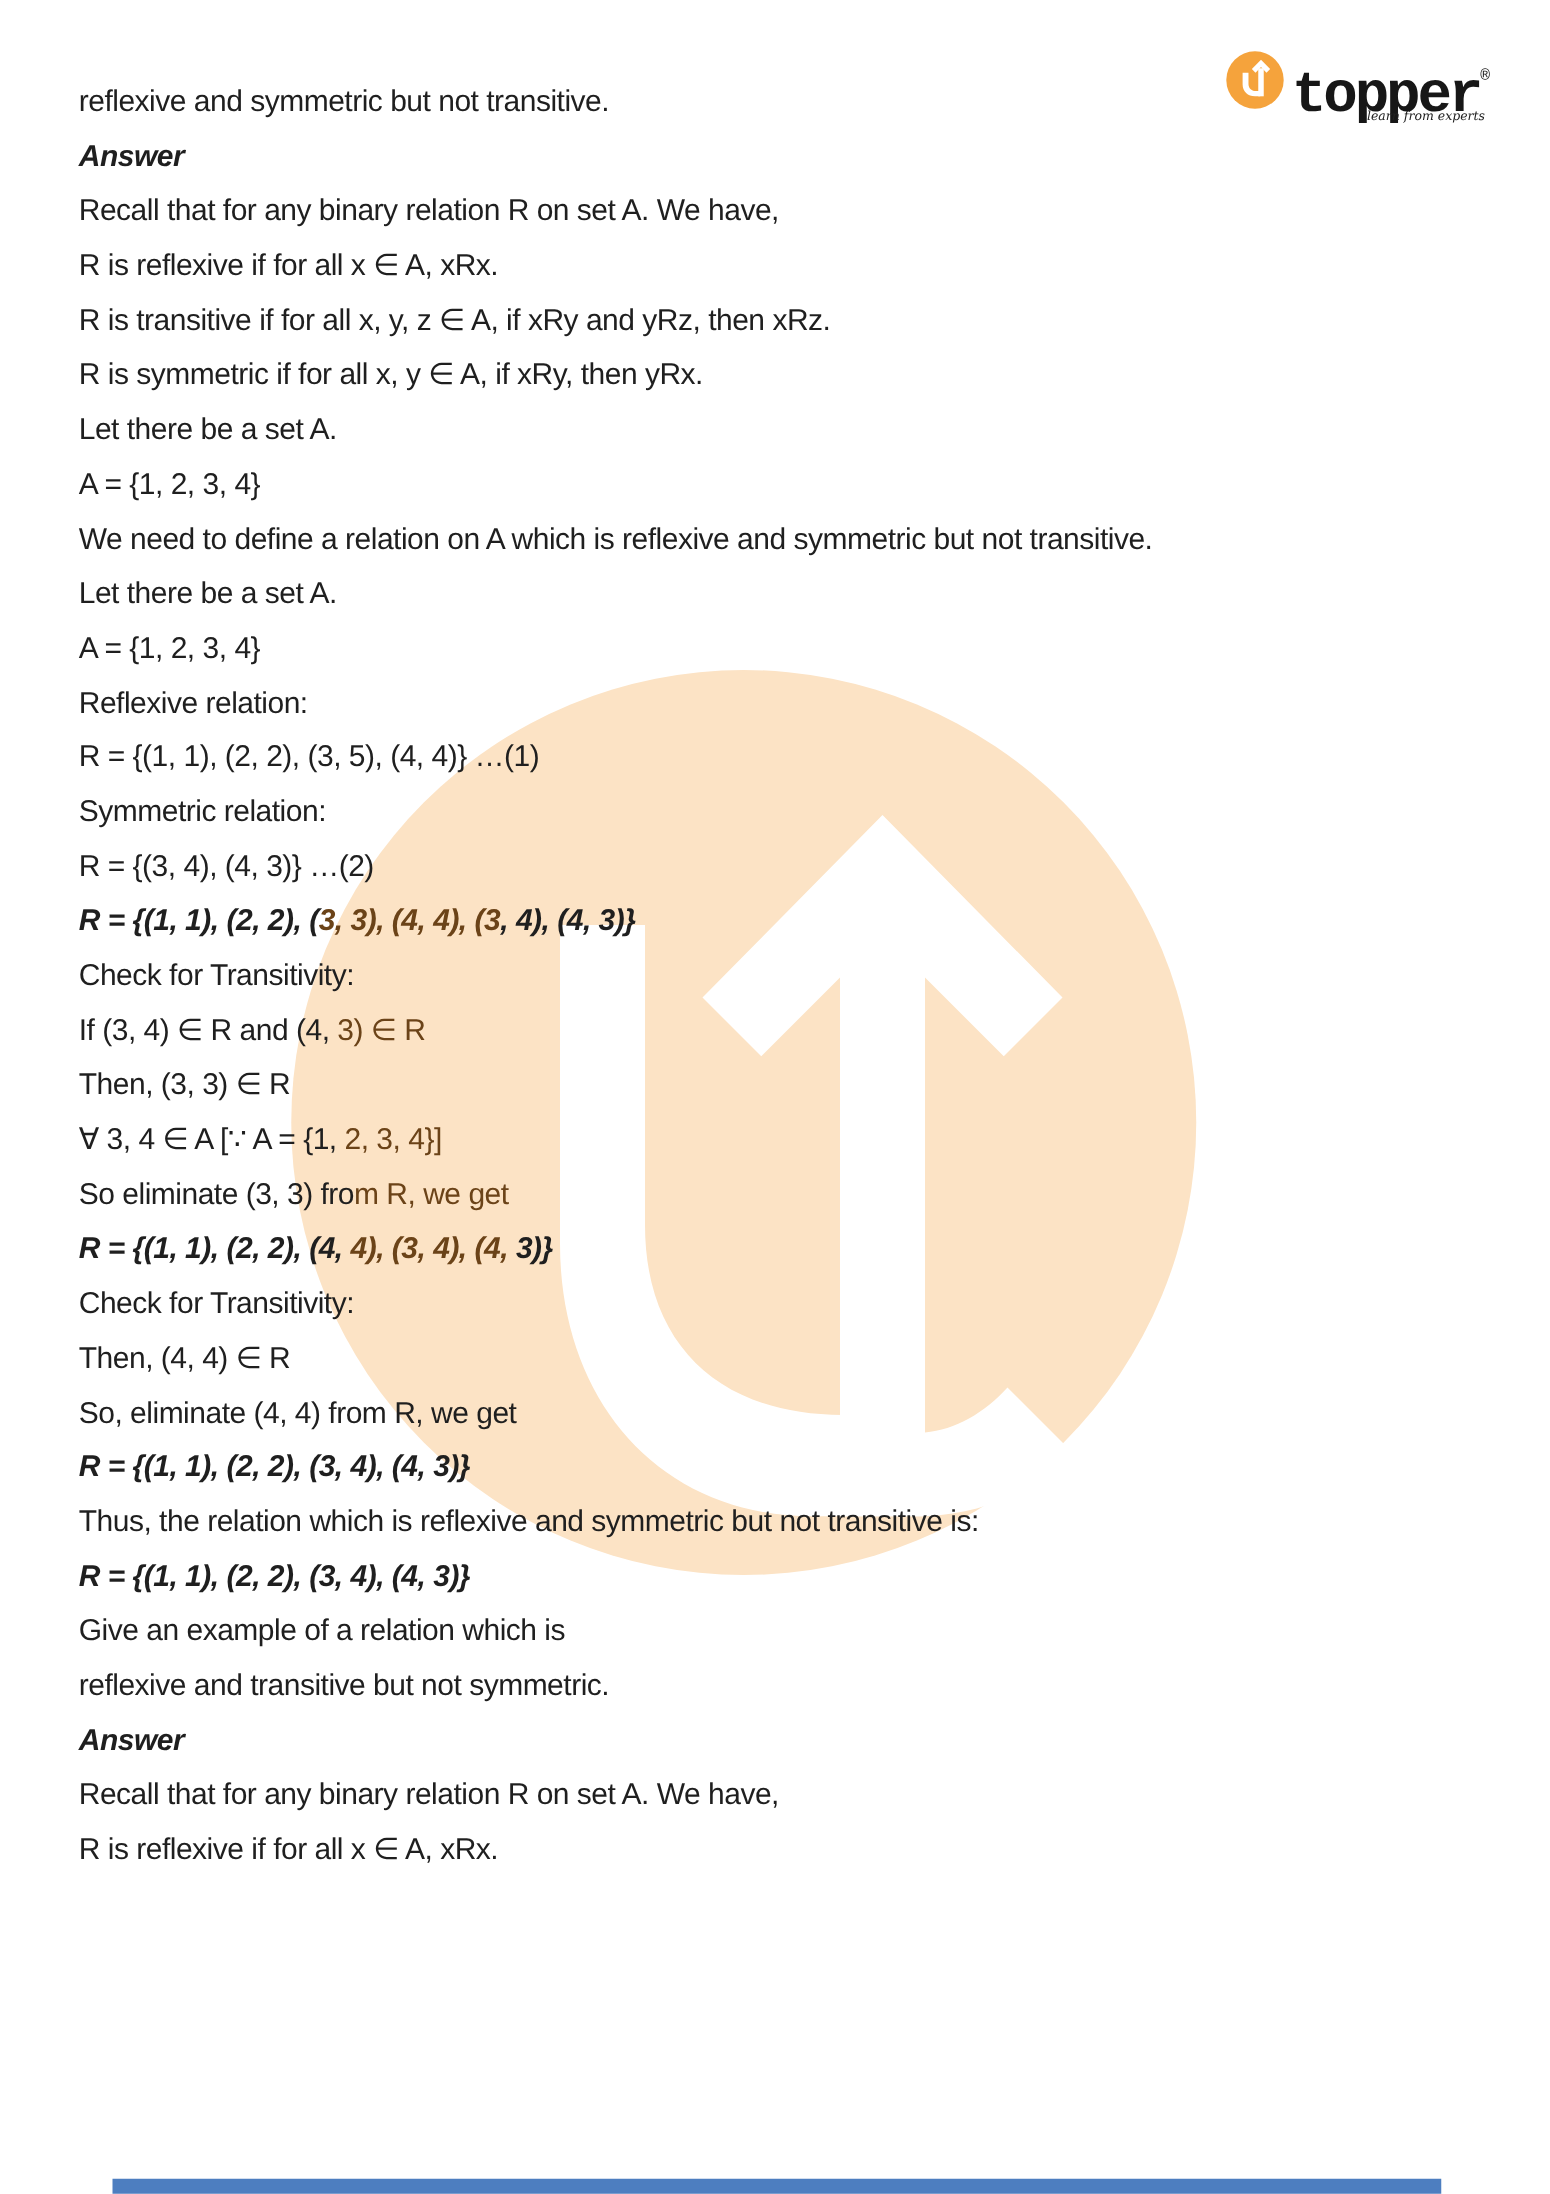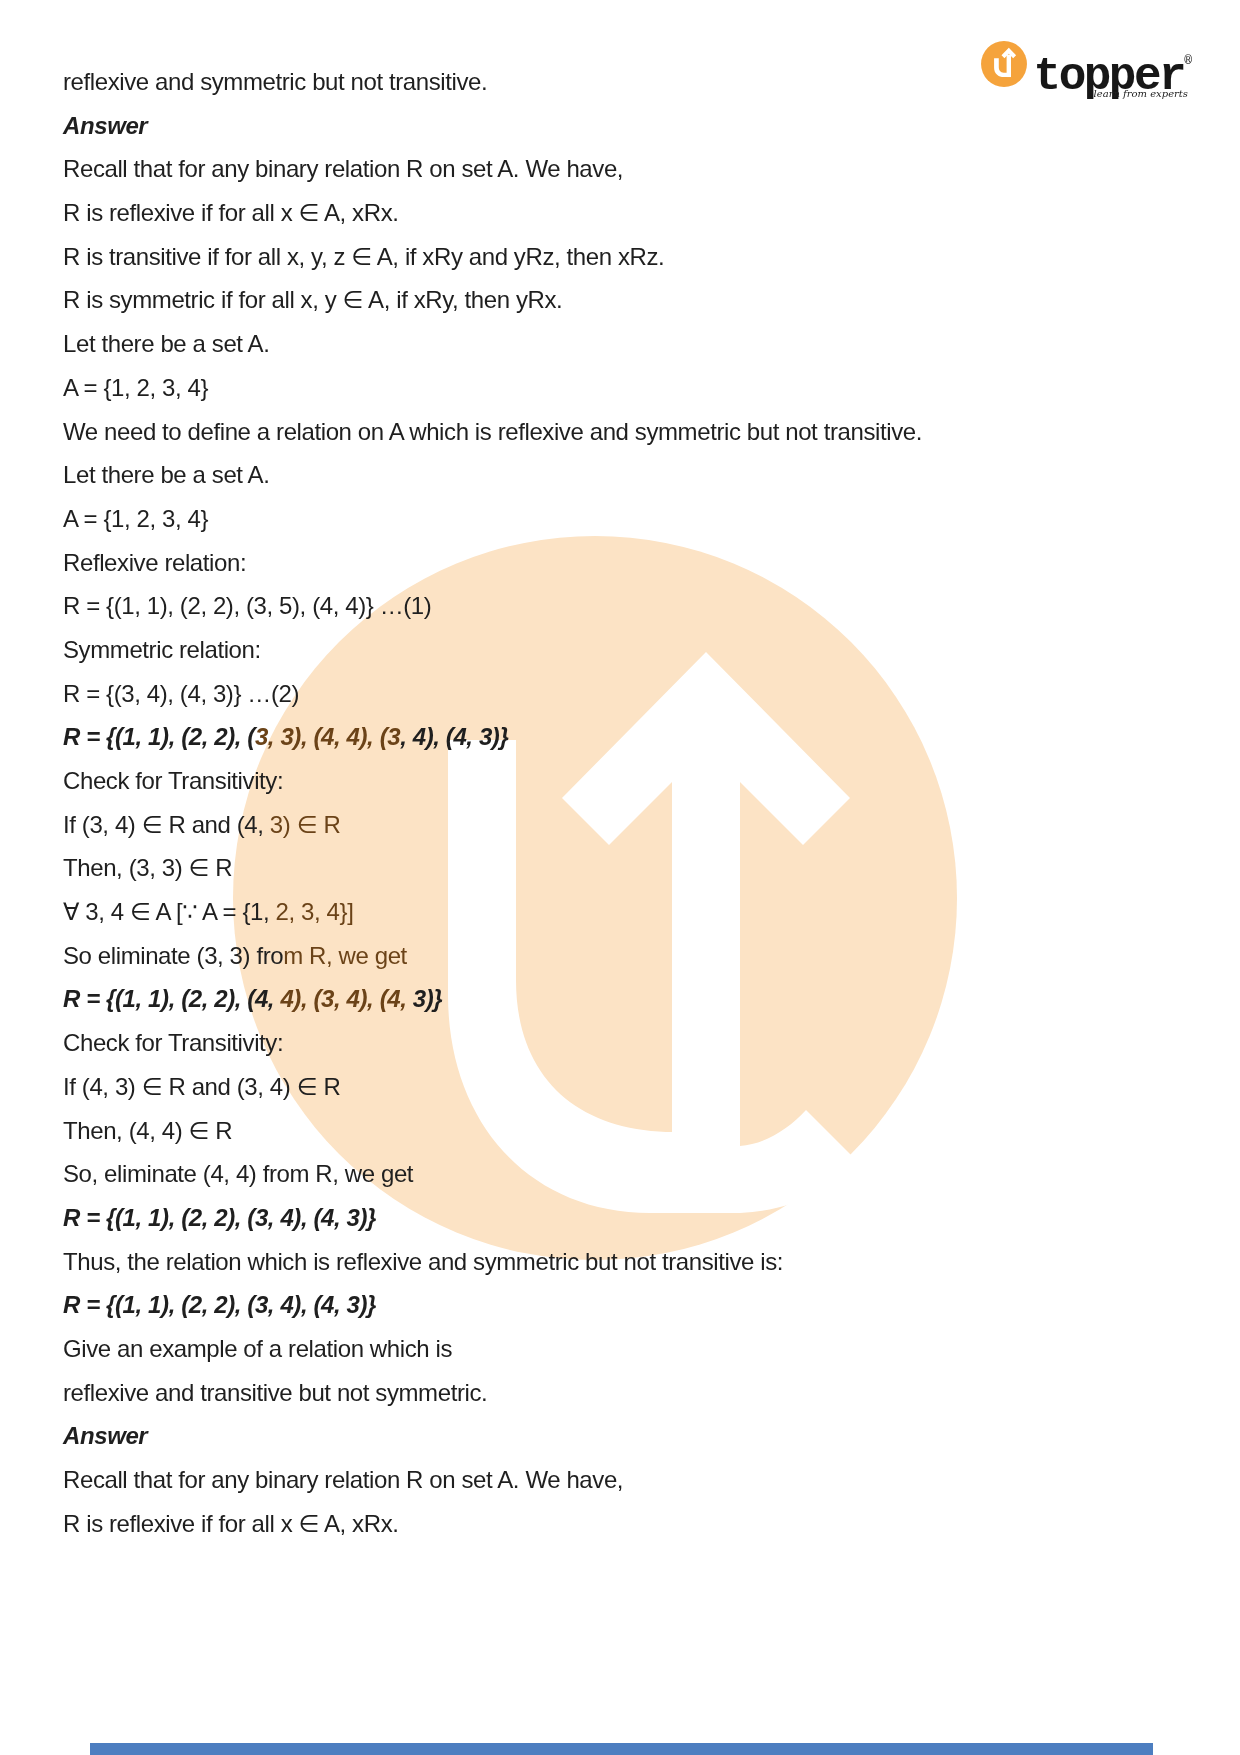--- a/index.html
+++ b/index.html
@@ -89,21 +89,20 @@
     <div class="line"><span>Symmetric relation:</span></div>
     <div class="line"><span>R = {(3, 4), (4, 3)} …(2)</span></div>
     <div class="line bold"><span>R = {(1, 1), (2, 2), (</span><span class="tint">3, 3), (4, 4), (3</span><span>, 4), (4, 3)}</span></div>
     <div class="line"><span>Check for Transitivity:</span></div>
     <div class="line"><span>If (3, 4) ∈ R and (4, </span><span class="tint">3) ∈ R</span></div>
     <div class="line"><span>Then, (3, 3) ∈ R</span></div>
     <div class="line"><span>∀ 3, 4 ∈ A [∵ A = {1,</span><span class="tint"> 2, 3, 4}]</span></div>
     <div class="line"><span>So eliminate (3, 3) fro</span><span class="tint">m R, we get</span></div>
     <div class="line bold"><span>R = {(1, 1), (2, 2), (4, </span><span class="tint">4), (3, 4), (4,</span><span> 3)}</span></div>
     <div class="line"><span>Check for Transitivity:</span></div>
-    <div class="line"><span>If (4, 3) ∈ R and (3, 4) ∈ R</span></div>
     <div class="line"><span>Then, (4, 4) ∈ R</span></div>
     <div class="line"><span>So, eliminate (4, 4) from R, we get</span></div>
     <div class="line bold"><span>R = {(1, 1), (2, 2), (3, 4), (4, 3)}</span></div>
     <div class="line"><span>Thus, the relation which is reflexive and symmetric but not transitive is:</span></div>
     <div class="line bold"><span>R = {(1, 1), (2, 2), (3, 4), (4, 3)}</span></div>
     <div class="line"><span>Give an example of a relation which is</span></div>
     <div class="line"><span>reflexive and transitive but not symmetric.</span></div>
     <div class="line bold"><span>Answer</span></div>
     <div class="line"><span>Recall that for any binary relation R on set A. We have,</span></div>
     <div class="line"><span>R is reflexive if for all x ∈ A, xRx.</span></div>

